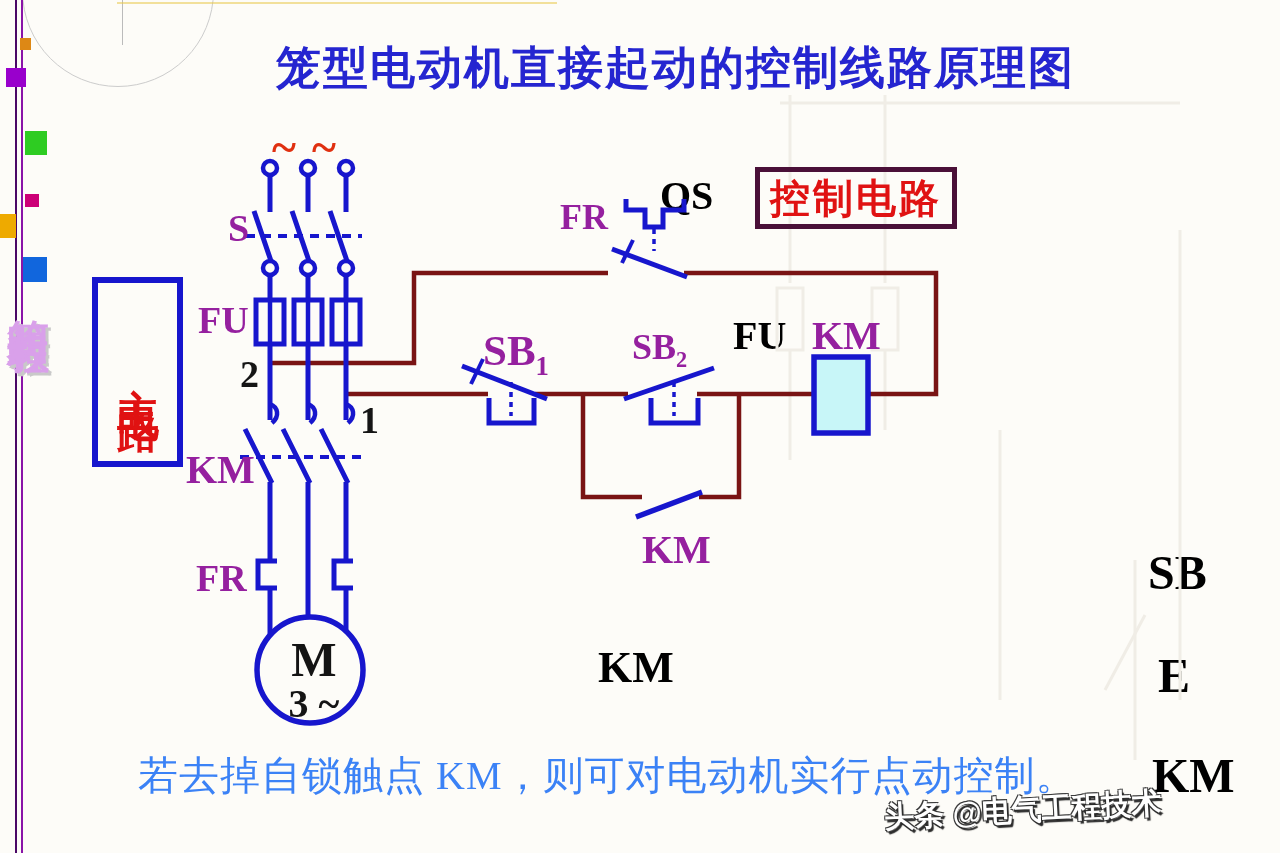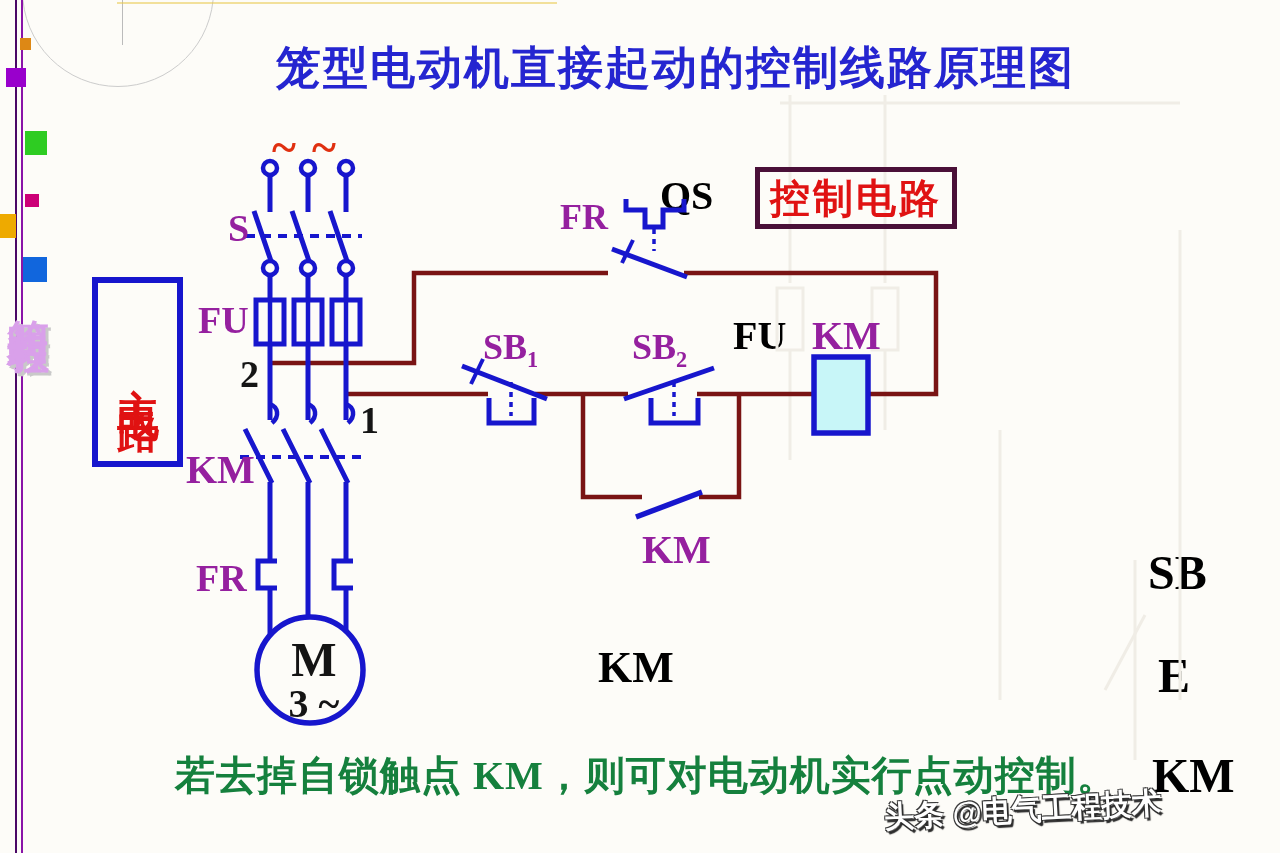--- a/index.html
+++ b/index.html
@@ -10,23 +10,22 @@
   }
   .abs{position:absolute;}
   
   .title{
     left:125px;top:38px;width:950px;text-align:right;
     font-size:45px;font-weight:bold;color:#2525d0;letter-spacing:2px;
     font-family:"Liberation Serif", serif;
   }
   .caption{
     left:138px;top:748px;width:1030px;
-    font-size:40px;font-weight:bold;color:#15803d;letter-spacing:1px;
+    font-size:40px;font-weight:normal;color:#3b82f6;letter-spacing:1px;
     white-space:nowrap;
-    margin-left:37px;
   }
   .watermark{
     left:884px;top:790px;font-size:30px;font-weight:bold;color:#ffffff;
     transform:rotate(-3deg);white-space:nowrap;
     font-family:"Liberation Sans", sans-serif;
     text-shadow:2px 3px 1px #2b2b2b,-1px -1px 0 #3a3a3a,1px -1px 0 #3a3a3a,-1px 1px 0 #3a3a3a;
   }
   
   .vline1{left:15px;top:0;width:2px;height:853px;background:#4a0866;}
   .vline2{left:21px;top:0;width:2px;height:853px;background:#8a14a8;}
@@ -199,21 +198,21 @@
 <div class="ac" style="left:312px;top:138px;">~</div>
 
 <div class="lbl" style="left:228px;top:206px;font-size:38px;">S</div>
 <div class="lbl" style="left:198px;top:298px;font-size:38px;">FU</div>
 <div class="num" style="left:240px;top:352px;">2</div>
 <div class="num" style="left:360px;top:398px;">1</div>
 <div class="lbl" style="left:186px;top:446px;font-size:40px;">KM</div>
 <div class="lbl" style="left:196px;top:556px;font-size:38px;">FR</div>
 
 <div class="lbl" style="left:560px;top:196px;font-size:36px;">FR</div>
-<div class="lbl" style="left:483px;top:326px;font-size:36px;"><span>SB</span><sub>1</sub></div>
+<div class="lbl" style="left:483px;top:326px;font-size:43px;"><span>SB</span><sub>1</sub></div>
 <div class="lbl" style="left:632px;top:326px;font-size:36px;"><span>SB</span><sub>2</sub></div>
 <div class="lbl" style="left:812px;top:312px;font-size:40px;">KM</div>
 <div class="lbl" style="left:642px;top:526px;font-size:40px;">KM</div>
 
 <div class="motor-m">M</div>
 <div class="motor-sub">3 ~</div>
 
 <div class="abs main-box">
   <div class="vtext">主电路</div>
 </div>

